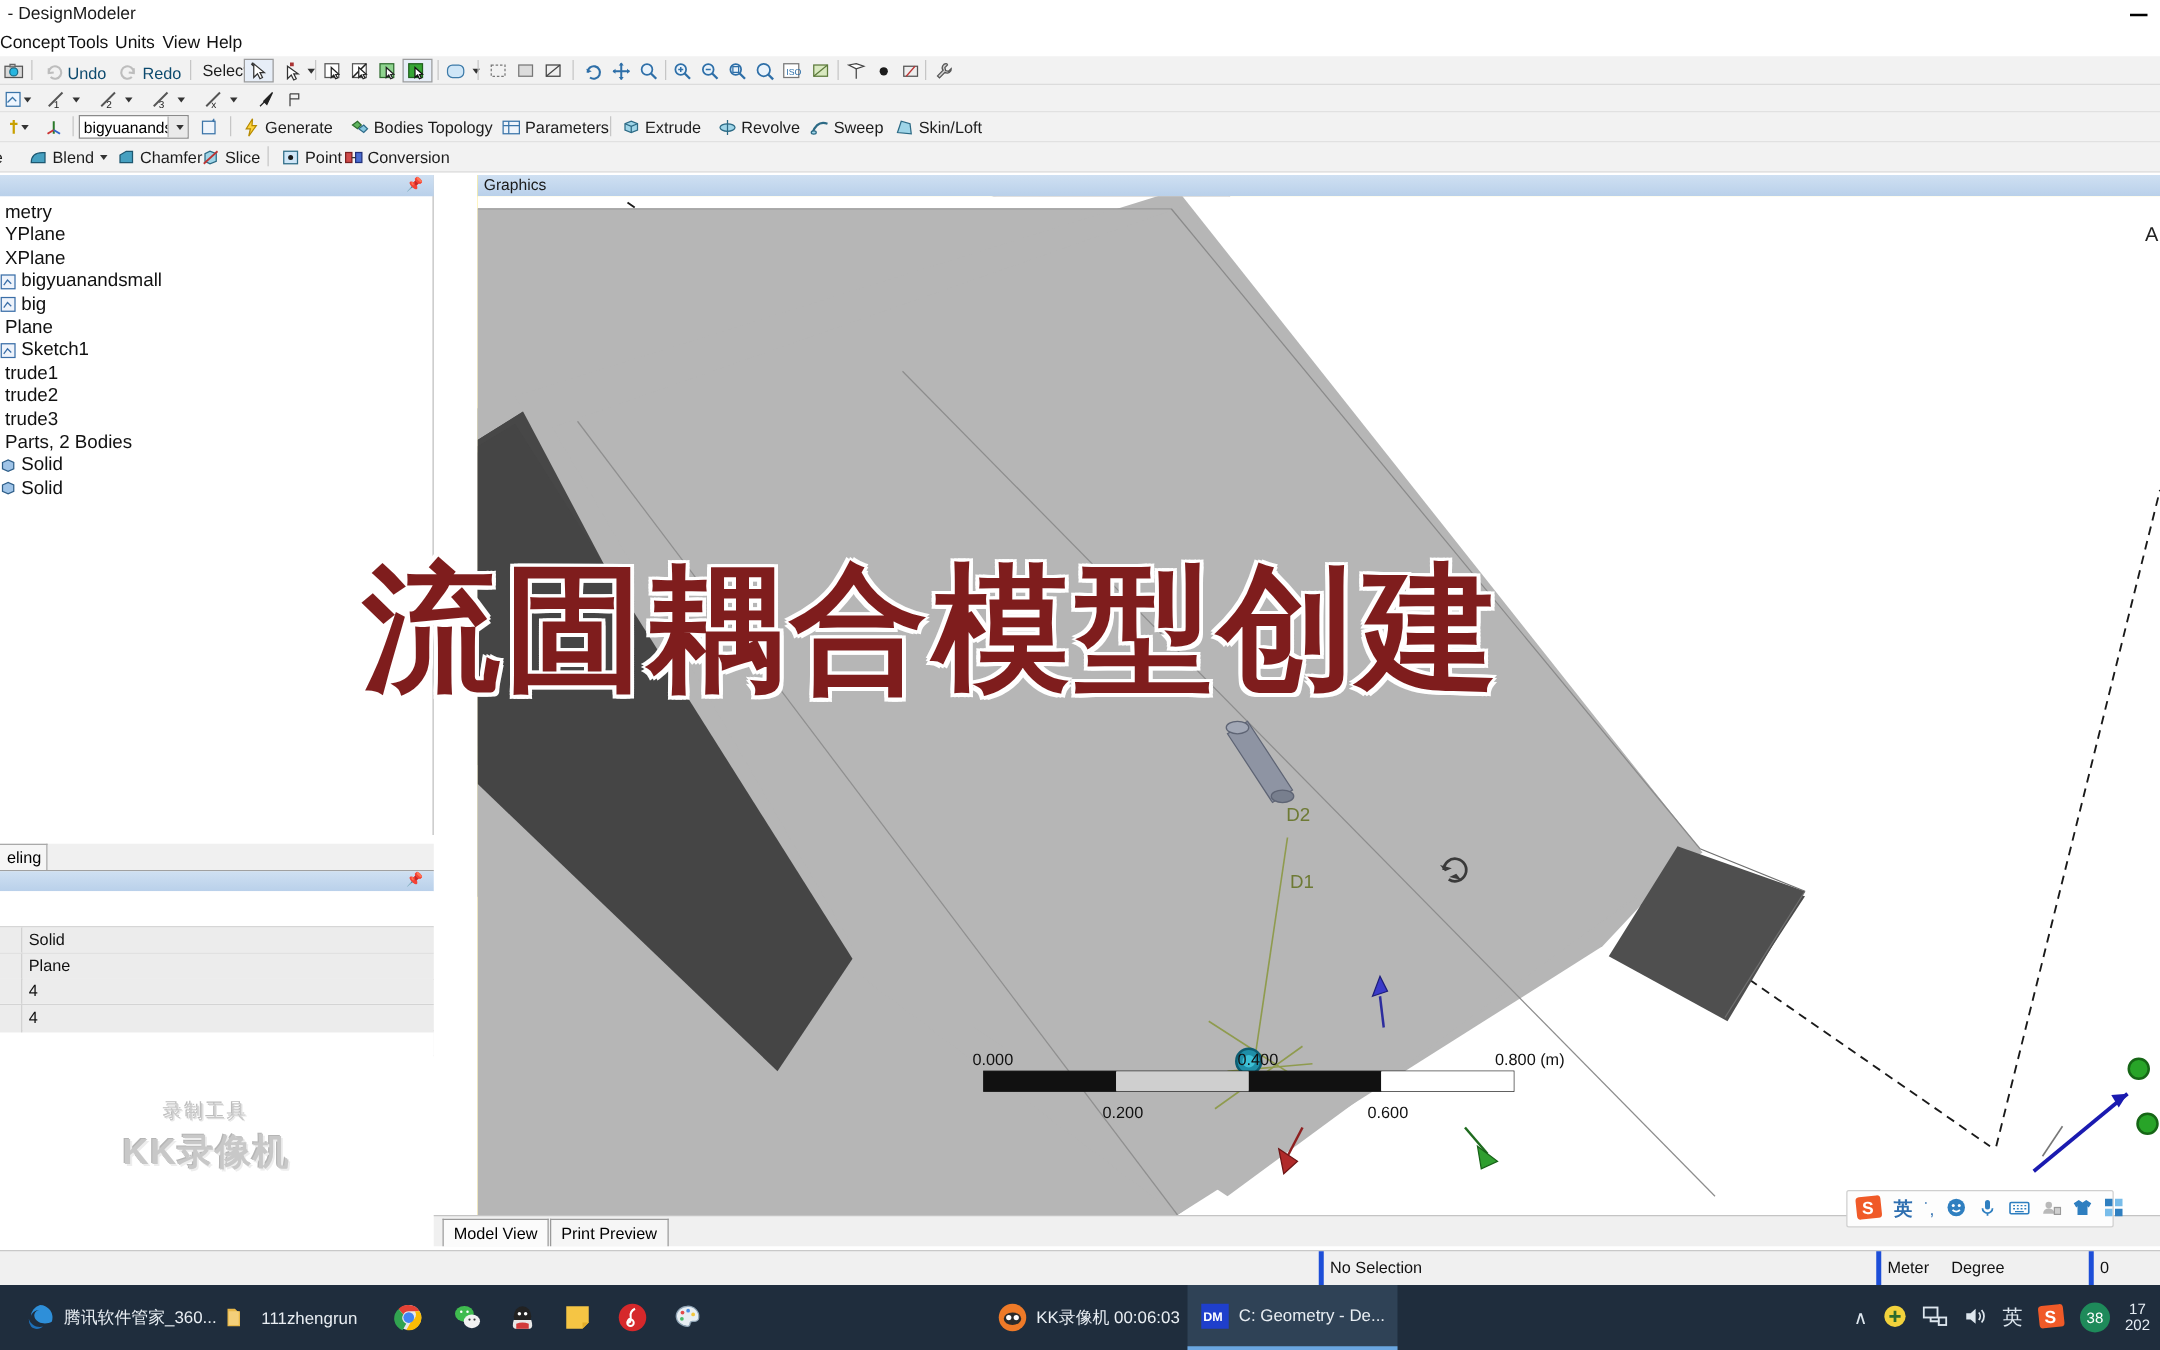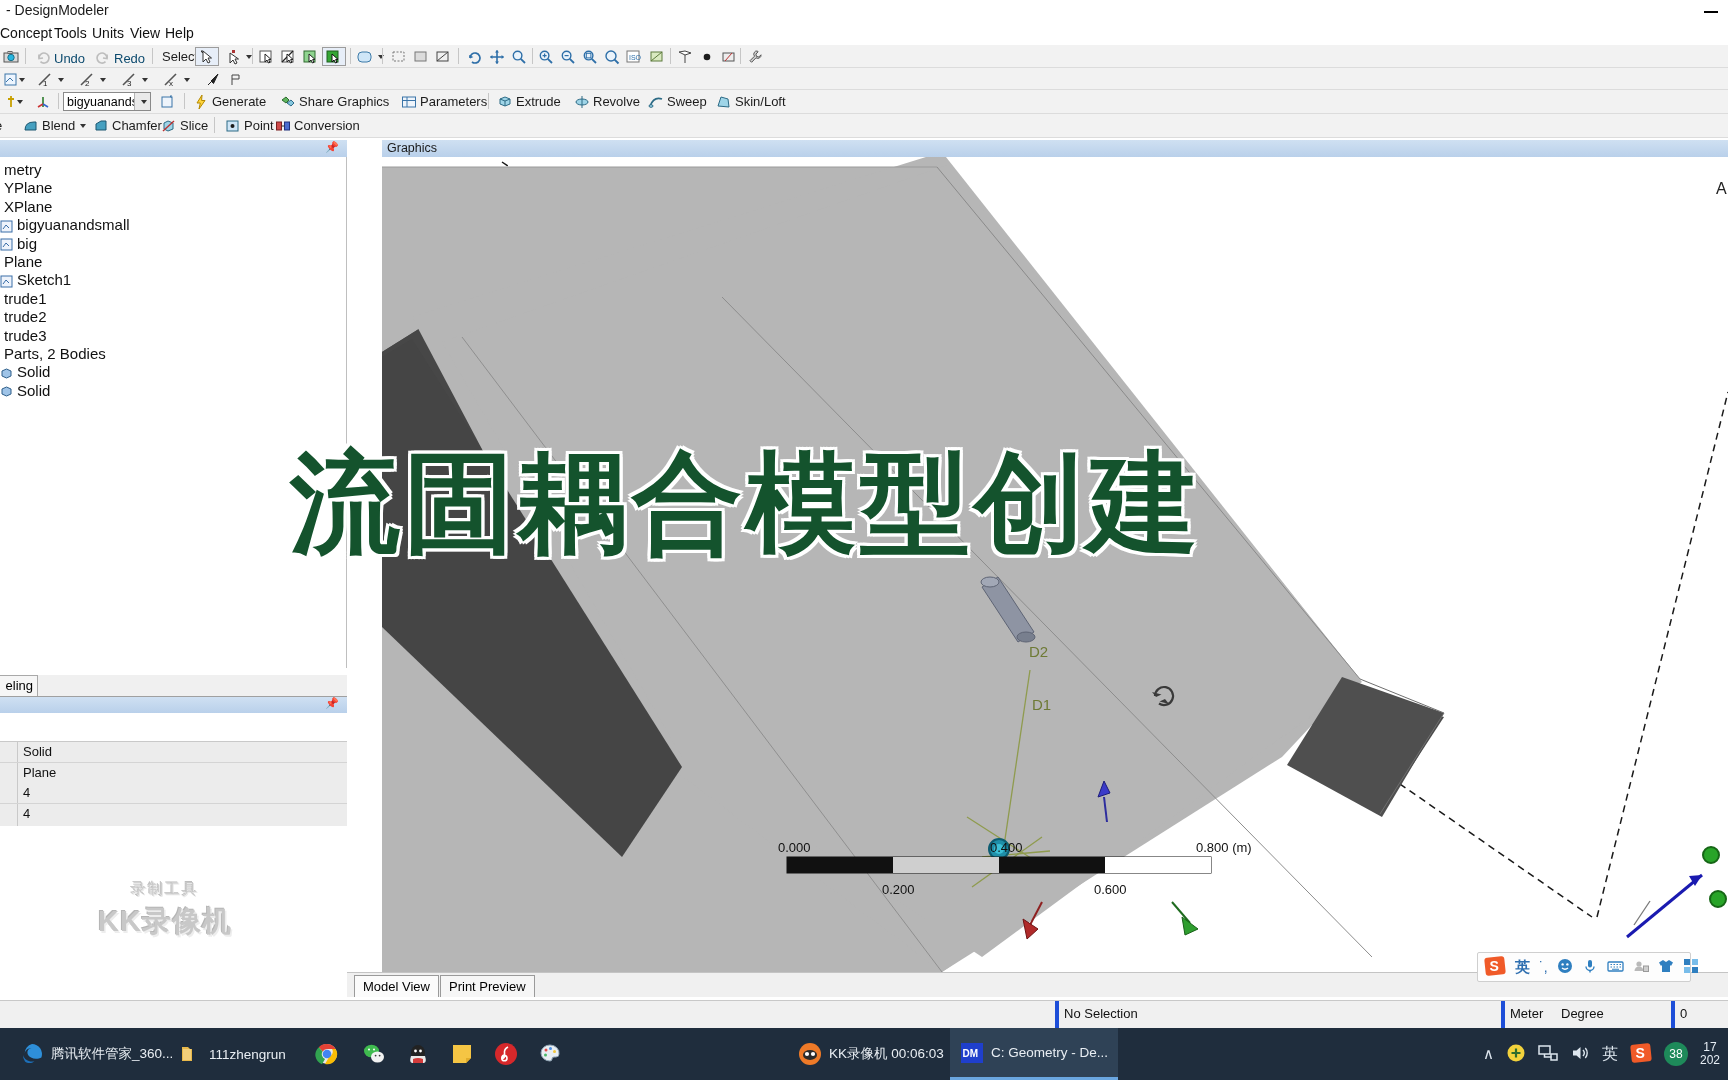--- a/index.html
+++ b/index.html
@@ -206,21 +206,21 @@
   #imebar{
     position:absolute; left:1477px; top:952px; width:214px; height:30px;
     background:#fdfdfd; border:1px solid #cfcfcf; border-radius:2px;
     display:flex; align-items:center; gap:9px; padding:0 6px;
   }
 
   
   #bigtitle{
     position:absolute; left:290px; top:430px; width:1120px;
     font-family:"DejaVu Sans", sans-serif;
-    font-size:110px; font-weight:bold; color:#14532d; letter-spacing:4px;
+    font-size:110px; font-weight:bold; color:#7f1d1d; letter-spacing:4px;
     text-shadow:
       3px 0 0 #ffffff, -3px 0 0 #ffffff, 0 3px 0 #ffffff, 0 -3px 0 #ffffff,
       3px 3px 0 #ffffff, -3px -3px 0 #ffffff, 3px -3px 0 #ffffff, -3px 3px 0 #ffffff;
     white-space:nowrap; user-select:none; pointer-events:none;
   }
 
   
   #rightsliver{
     position:absolute; left:1716px; top:180px; width:12px; height:40px;
     color:#222; font-size:16px;
@@ -577,21 +577,21 @@
     </span>
     <span>Generate</span>
   </div>
   <div class="tbtn" style="left:277px">
     <span class="ic">
       <svg width="16" height="16" viewBox="0 0 16 16">
           <path d="M2 6 L6 3 L9 6 L6 9 Z" fill="#5fb55f" stroke="#2e6b2e"></path>
           <path d="M7 9 L11 6 L14 9 L11 12 Z" fill="#86c7de" stroke="#2e6b8a"></path>
         </svg>
     </span>
-    <span>Share Graphics</span>
+    <span>Bodies Topology</span>
   </div>
   <div class="tbtn" style="left:398px">
     <span class="ic">
       <svg width="16" height="16" viewBox="0 0 16 16">
           <rect x="1.5" y="3" width="13" height="10" fill="#eef4fb" stroke="#3a74a8"></rect>
           <path d="M1.5 6.5 h13 M6 3 v10" stroke="#3a74a8"></path>
         </svg>
     </span>
     <span>Parameters</span>
   </div>

